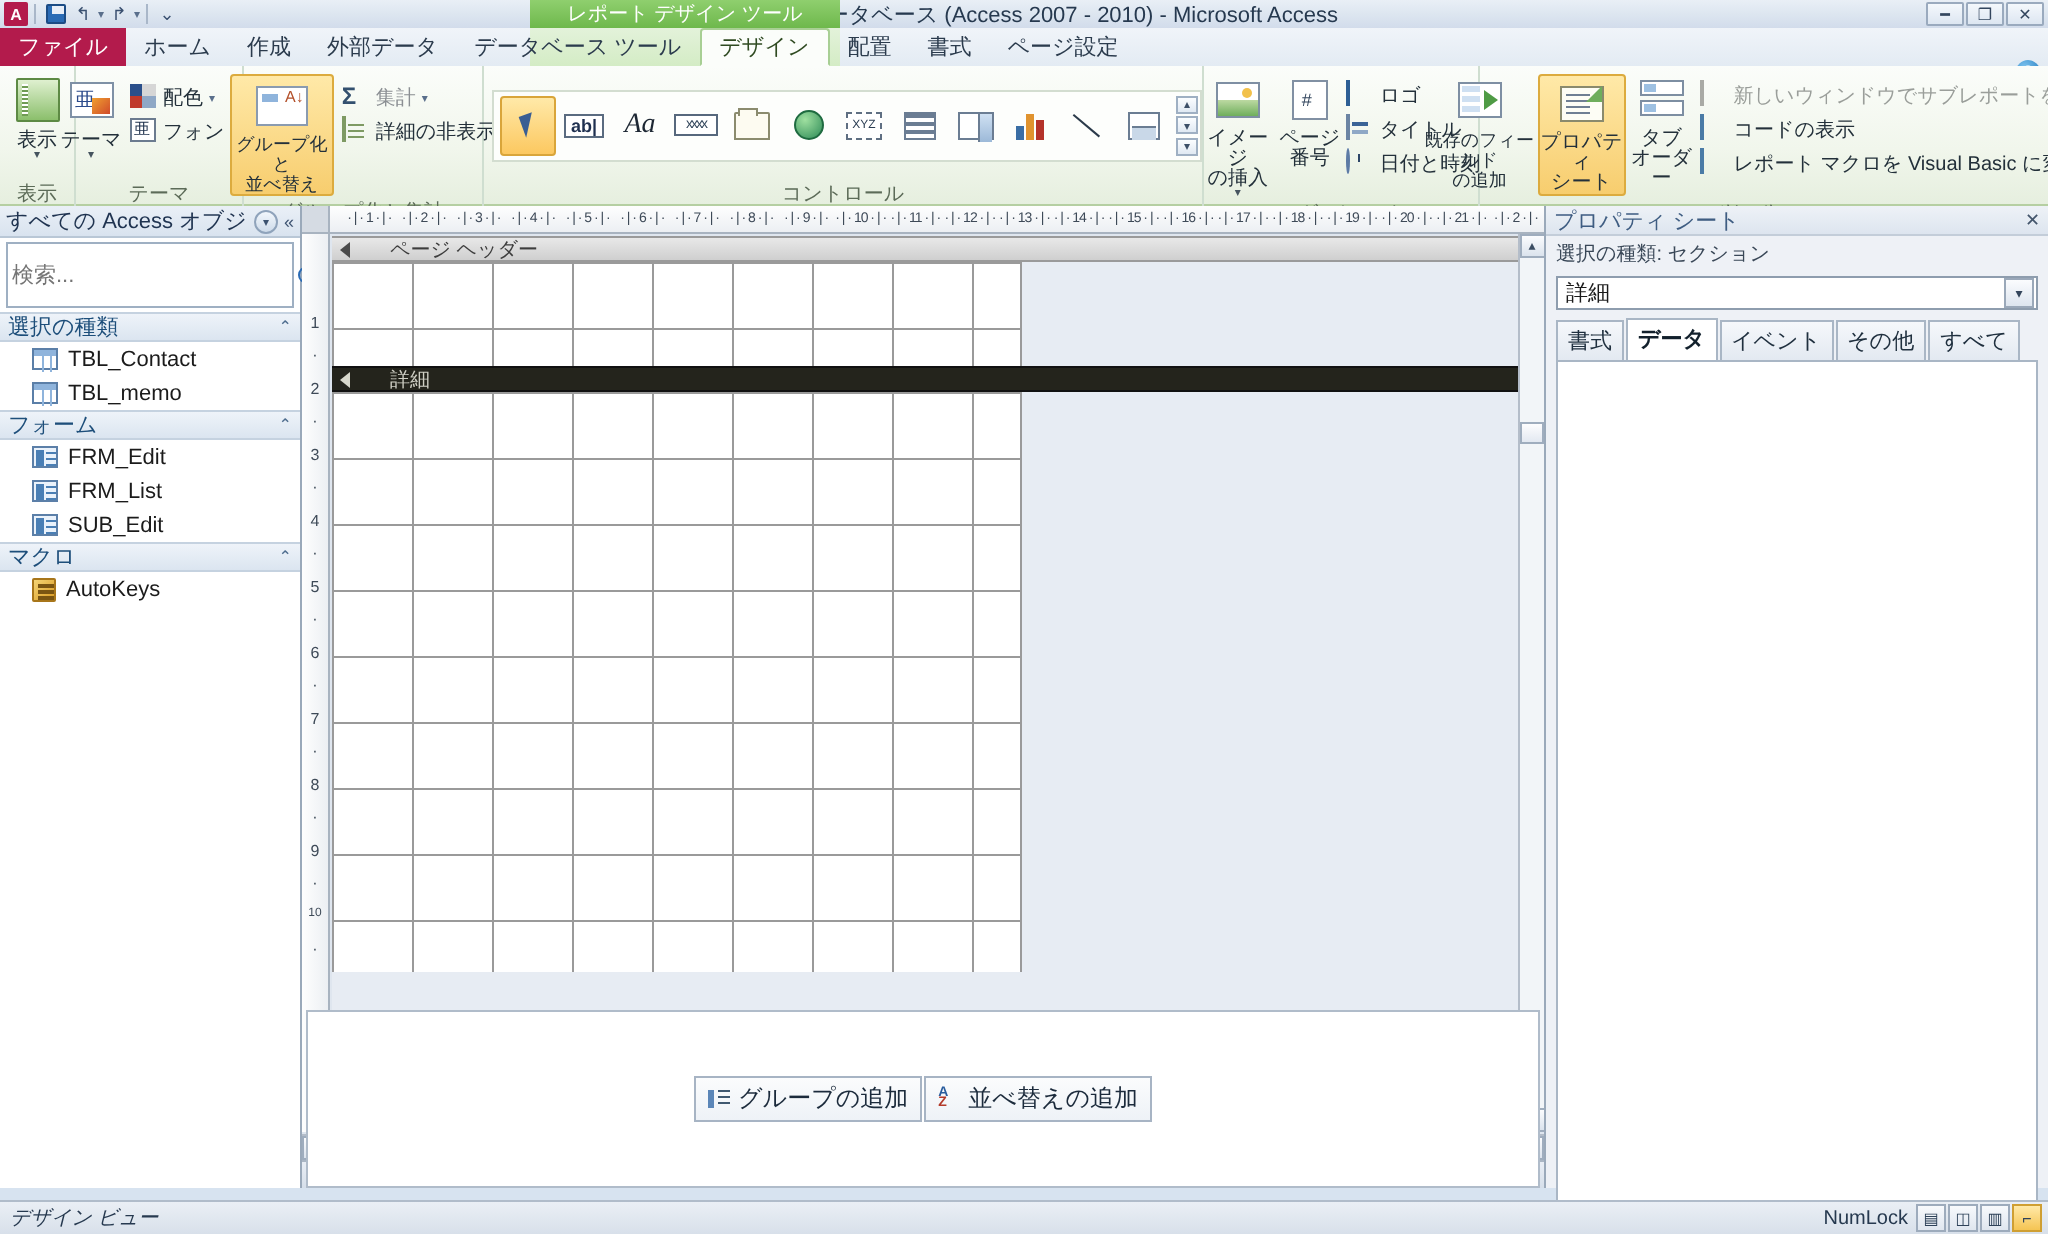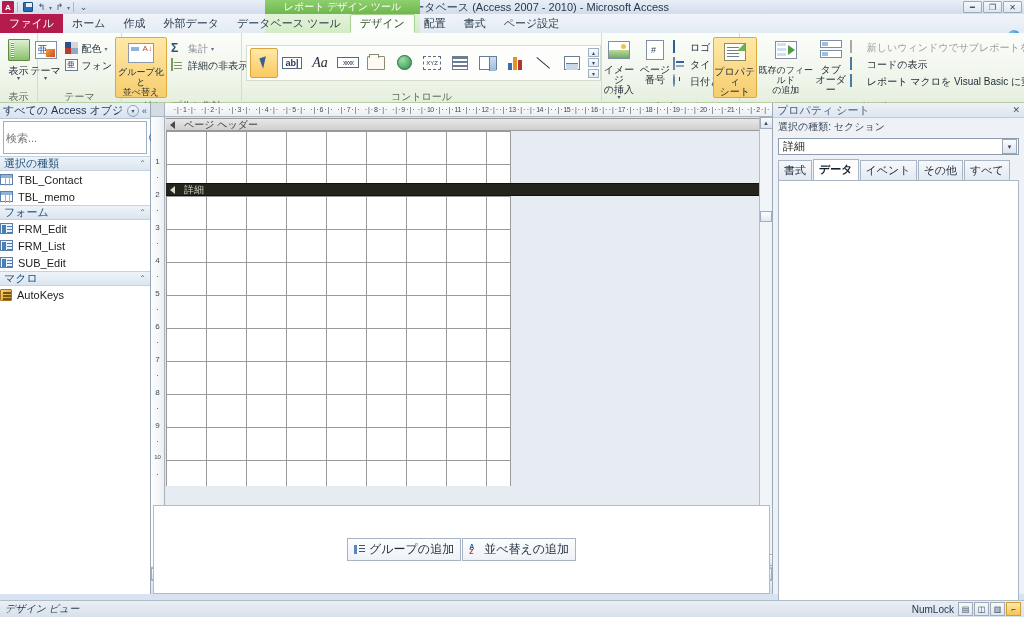--- a/index.html
+++ b/index.html
@@ -255,21 +255,21 @@
   }
   .grp-head {
     height: 15px; background: linear-gradient(to bottom,#eef3f9,#dbe5f0);
     border-top: 1px solid #c5d2e0; border-bottom: 1px solid #c5d2e0;
     display: flex; align-items: center; padding: 0 4px;
     font-size: 11px; color: #1d4e7a;
   }
   .grp-head .gt { flex: 1; }
   .grp-head .gc { font-size: 8px; color: #4e6d8e; }
   .nav-item {
-    height: 17px; display: flex; align-items: center; gap: 5px; padding-left: 0;
+    height: 17px; display: flex; align-items: center; gap: 5px; padding-left: 16px;
     font-size: 11px; color: #1b1b1b;
   }
   .tbl-ic { width: 13px; height: 11px; border: 1px solid #5b7fa8; background: #fff; position: relative; flex:none;}
   .tbl-ic::before { content:""; position:absolute;left:0;top:0;width:100%;height:3px;background:#8fb4dc; }
   .tbl-ic::after { content:""; position:absolute;left:4px;top:3px;width:1px;height:8px;background:#8fb4dc;
     box-shadow: 4px 0 0 #8fb4dc; }
   .frm-ic { width: 13px; height: 11px; border: 1px solid #5b7fa8; background: #eaf2fb; position:relative; flex:none;}
   .frm-ic::before { content:""; position:absolute;left:1px;top:1px;width:4px;height:8px;background:#4a7fb5; }
   .frm-ic::after { content:""; position:absolute;left:6px;top:2px;width:5px;height:1px;background:#4a7fb5;
     box-shadow:0 3px 0 #4a7fb5,0 6px 0 #4a7fb5; }
@@ -301,21 +301,21 @@
   }
   .vtick { position: absolute; left: 0; width: 13px; font-size: 8px; color: #3e4a58; text-align:center; }
 
   .canvas {
     position: absolute; left: 15px; top: 15px; right: 11px; bottom: 28px;
     overflow: hidden; background: #e7ecf3;
   }
   .sectionbar {
     height: 13px; background: linear-gradient(to bottom,#e8e8e8,#cfcfcf);
     border: 1px solid #9a9a9a; border-left: none; border-right: none;
-    display: flex; align-items: center; padding-left: 4px; gap: 9px;
+    display: flex; align-items: center; padding-left: 4px; gap: 20px;
     font-size: 10px; color: #3d3d3d;
   }
   .sectionbar.dark {
     background: #24241c; border-color: #111; color: #cfcfc4;
   }
   .tri { width: 0; height: 0; border-top: 4px solid transparent;
     border-bottom: 4px solid transparent; border-right: 5px solid #4a4a4a; }
   .sectionbar.dark .tri { border-right-color: #d8d8cc; }
   .gridzone {
     background:
@@ -636,33 +636,33 @@
             <span class="mini"><span class="ic-clock"></span></span>
             <span>日付と時刻</span>
           </div>
         </div>
       </div>
       <div class="glabel">ヘッダー/フッター</div>
     </div>
 
     <div class="rgroup" style="left:740px;width:284px;border-right:none;">
       <div class="gbody">
+        <div class="bigbtn" style="width:56px">
+          <div class="icon-box">
+              <div class="ic-addfield"></div>
+            </div>
+          <div class="lbl" style="white-space:pre-line;line-height:10px;font-size:9px">既存のフィールド
+の追加</div>
+        </div>
         <div class="bigbtn" style="width:44px;background:linear-gradient(to bottom,#ffe9a8,#f7cd6e);border:1px solid #dcab3e;border-radius:2px;margin:1px;">
           <div class="icon-box">
               <div class="ic-prop"></div>
             </div>
           <div class="lbl" style="white-space:pre-line;line-height:10px">プロパティ
 シート</div>
-        </div>
-        <div class="bigbtn" style="width:56px">
-          <div class="icon-box">
-              <div class="ic-addfield"></div>
-            </div>
-          <div class="lbl" style="white-space:pre-line;line-height:10px;font-size:9px">既存のフィールド
-の追加</div>
         </div>
         <div class="bigbtn" style="width:34px">
           <div class="icon-box">
             <div class="ic-taborder">
                 <i></i>
                 <i></i>
               </div>
           </div>
           <div class="lbl" style="white-space:pre-line;line-height:10px">タブ
 オーダー</div>

